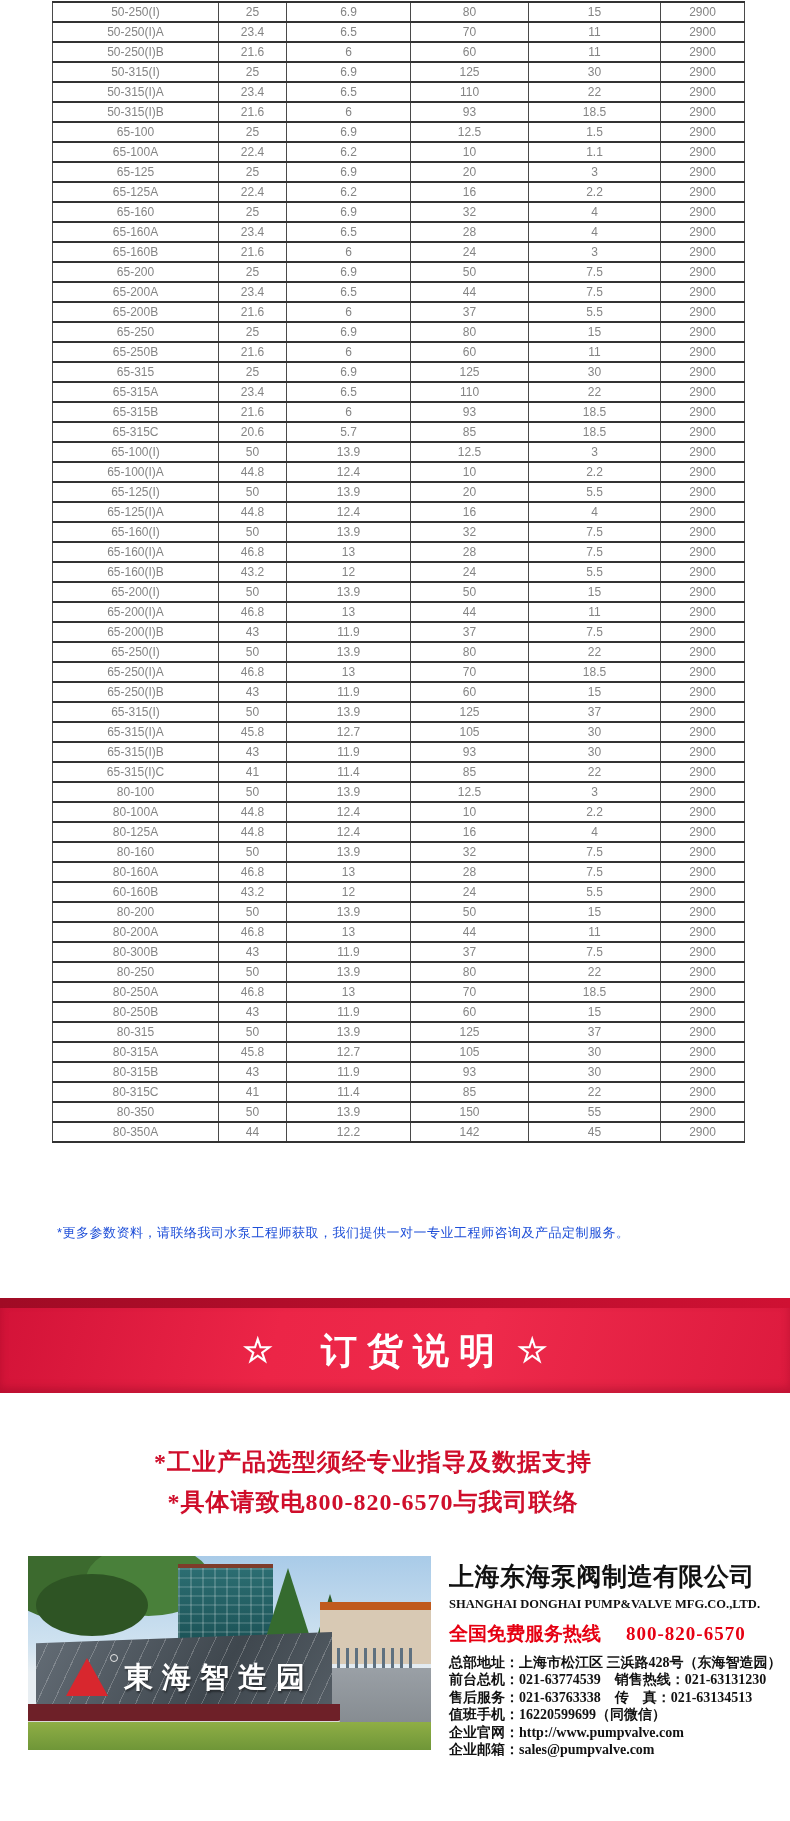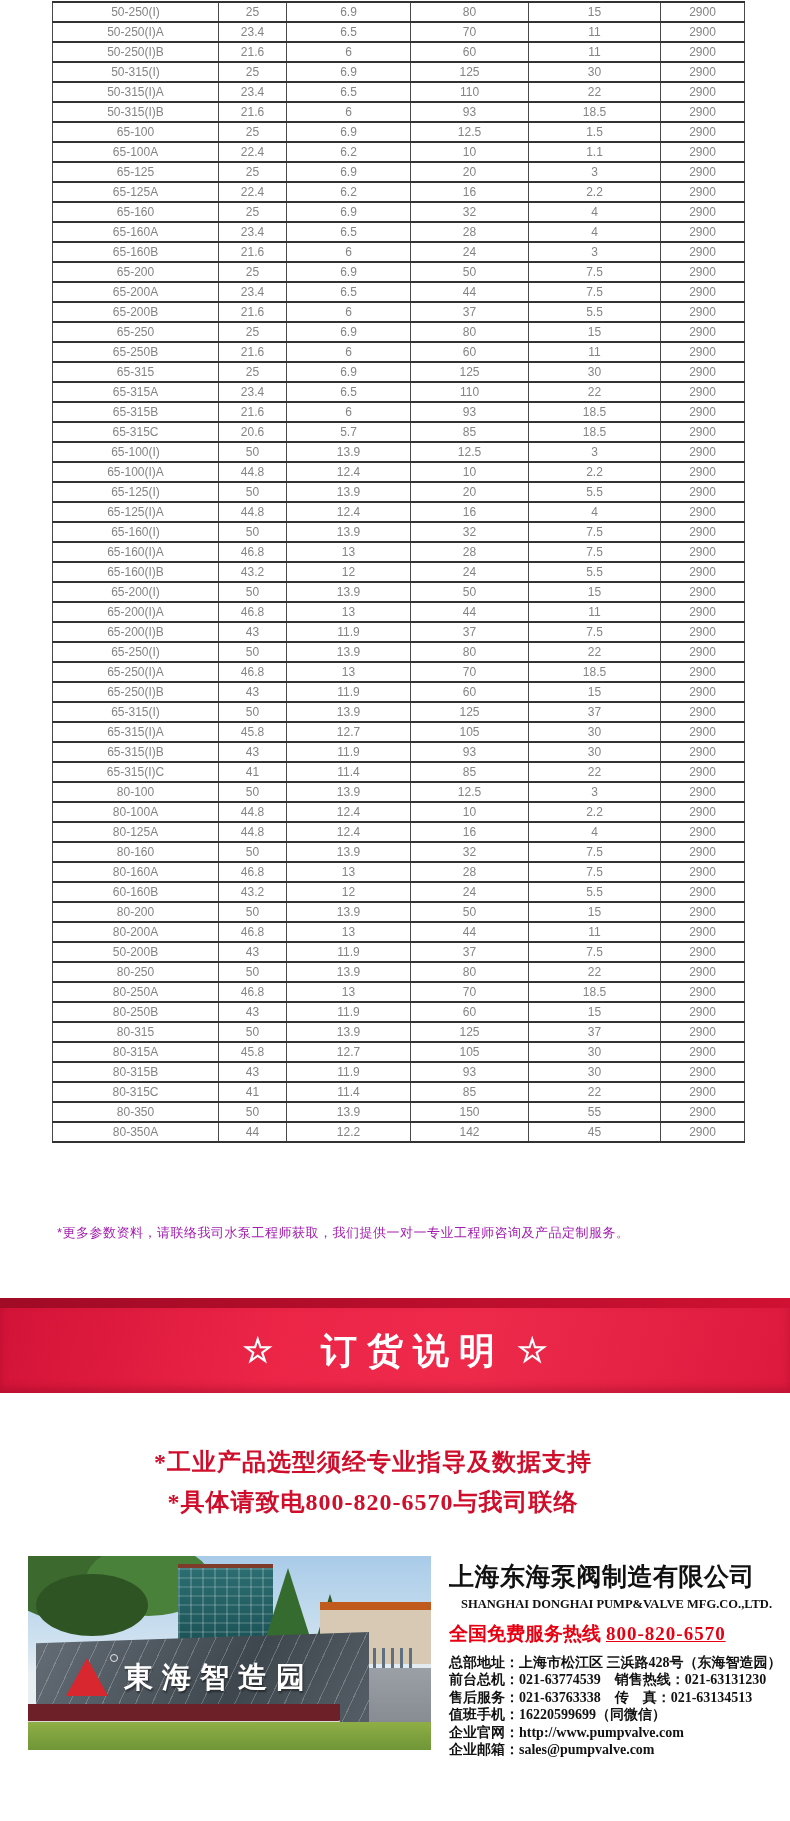--- a/index.html
+++ b/index.html
@@ -10,21 +10,21 @@
   .spec-table{position:absolute;left:52px;top:1px;width:692px;border-collapse:collapse;table-layout:fixed;}
   .spec-table td{
     border-left:1px solid #4a4a4a;border-right:1px solid #4a4a4a;
     border-top:2px solid #323232;border-bottom:2px solid #323232;
     height:18px;padding:0;text-align:center;vertical-align:middle;
     font-size:12px;color:#848484;line-height:18px;white-space:nowrap;overflow:hidden;
   }
   .c1{width:166px;}.c2{width:68px;}.c3{width:124px;}.c4{width:118px;}.c5{width:132px;}.c6{width:84px;}
 
   
-  .note{position:absolute;left:57px;top:1224px;margin:0;font-size:13px;color:#a21caf;letter-spacing:.5px;}
+  .note{position:absolute;left:57px;top:1224px;margin:0;font-size:13px;color:#1d4ed8;letter-spacing:.5px;}
 
   
   .banner-strip{position:absolute;left:0;top:1298px;width:790px;height:10px;
     background:linear-gradient(90deg,#a00b25,#cf1133);}
   .banner-band{position:absolute;left:0;top:1308px;width:790px;height:85px;
     background:linear-gradient(105deg,#d31338 0%,#ec2547 35%,#ee2a4b 60%,#dd1a3e 100%);
     box-shadow:inset 0 -5px 8px rgba(120,0,25,.30);
     display:flex;align-items:center;justify-content:center;color:#fff;}
   .banner-band .star{font-size:34px;line-height:85px;margin:0 12px;font-weight:bold;}
   .banner-title{font-size:36px;font-weight:bold;letter-spacing:10px;line-height:85px;
@@ -57,40 +57,40 @@
   .far-building{position:absolute;left:292px;top:46px;width:111px;height:54px;background:#d8c9b4;
     border-top:8px solid #c05a1d;}
   .gate{position:absolute;left:300px;top:92px;width:88px;height:38px;
     background:repeating-linear-gradient(90deg,#5f7180 0 3px,transparent 3px 9px);}
   .road{position:absolute;left:295px;top:112px;width:108px;height:82px;
     background:linear-gradient(180deg,#9aa0a6,#7c8287);}
   .sign-wall{position:absolute;left:8px;top:76px;width:296px;height:94px;
     background:
       repeating-linear-gradient(115deg,rgba(255,255,255,.22) 0 1px,transparent 1px 15px),
       linear-gradient(120deg,#646d76,#3f474e 60%,#555e66);
-    clip-path:polygon(0 12%,100% 0,100% 100%,0 100%);padding-left:37px;}
+    clip-path:polygon(0 12%,100% 0,100% 100%,0 100%);}
   .wall-logo{position:absolute;left:30px;top:26px;width:42px;height:38px;background:#d8272e;
     clip-path:polygon(50% 0,100% 100%,0 100%);}
   .wall-logo-dot{position:absolute;left:74px;top:22px;width:6px;height:6px;border:1px solid #e8e8e8;
     border-radius:50%;}
   .sign-text{position:absolute;left:88px;top:26px;font-size:29px;font-weight:bold;color:#fff;
     letter-spacing:9px;white-space:nowrap;text-shadow:1px 2px 2px rgba(0,0,0,.45);}
   .shrubs{position:absolute;left:0;top:148px;width:312px;height:17px;background:#6e2028;
     border-bottom:3px solid #d9d9d9;border-radius:0 0 4px 0;}
   .grass{position:absolute;left:0;top:166px;width:403px;height:28px;
     background:linear-gradient(180deg,#8fae45,#6f9638);}
 
   .company-info{position:absolute;left:449px;top:1560px;width:335px;color:#111;}
   .company-name-cn{font-size:25px;font-weight:800;letter-spacing:.5px;white-space:nowrap;
     font-family:"Liberation Sans",sans-serif;}
   .company-name-en{margin-top:4px;font-size:12.5px;font-weight:bold;white-space:nowrap;
-    font-family:"Liberation Serif",serif;margin-left:12px;}
+    font-family:"Liberation Serif",serif;}
   .hotline{margin-top:9px;font-size:19px;font-weight:bold;color:#e60012;white-space:nowrap;
     font-family:"Liberation Serif",serif;}
-  .hotline .num{margin-left:5px;letter-spacing:1px;text-decoration:underline;}
+  .hotline .num{margin-left:25px;letter-spacing:1px;}
   .contacts{margin-top:7px;}
   .contact-line{font-size:14px;font-weight:bold;line-height:17.4px;white-space:nowrap;
     font-family:"Liberation Serif",serif;color:#111;}
 </style>
 </head>
 <body>
 
 <div class="page">
 
   <table class="spec-table">
@@ -473,21 +473,21 @@
         </tr>
         <tr>
           <td>80-200A</td>
           <td>46.8</td>
           <td>13</td>
           <td>44</td>
           <td>11</td>
           <td>2900</td>
         </tr>
         <tr>
-          <td>50-200B</td>
+          <td>80-300B</td>
           <td>43</td>
           <td>11.9</td>
           <td>37</td>
           <td>7.5</td>
           <td>2900</td>
         </tr>
         <tr>
           <td>80-250</td>
           <td>50</td>
           <td>13.9</td>

